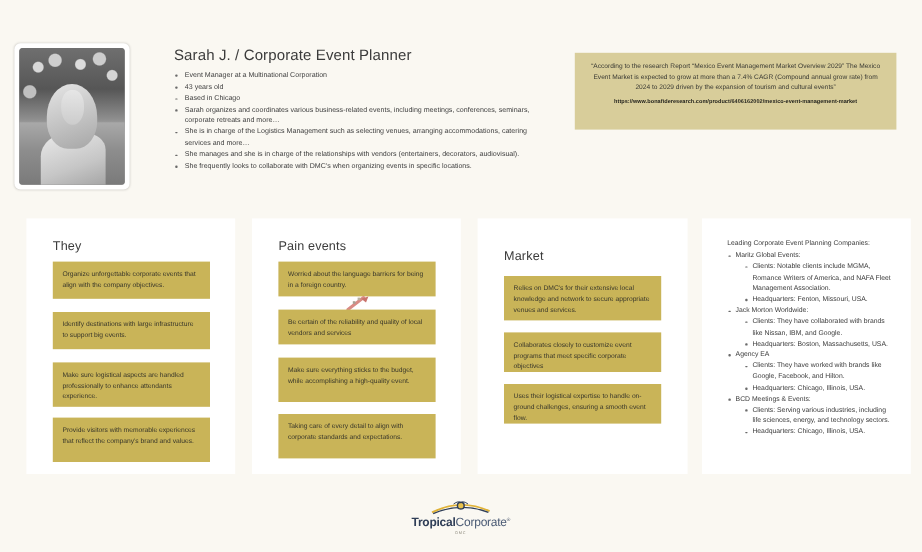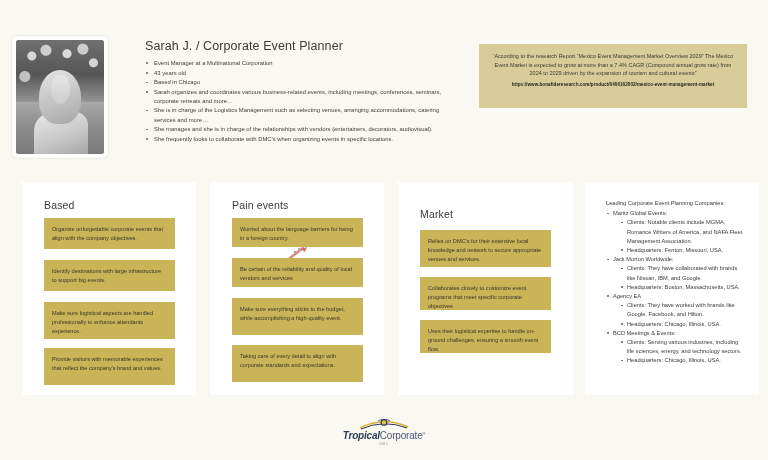--- a/index.html
+++ b/index.html
@@ -157,21 +157,21 @@
   .logo{
     position:absolute;left:50%;transform:translateX(-50%);
     top:417px;width:108px;height:32px;text-align:center;
   }
   .logo-mark{
     position:relative;width:100%;height:13px;
   }
   .logo-wordmark{
     font-size:10px;color:#2f3e57;letter-spacing:-.2px;white-space:nowrap;
   }
-  .logo-wordmark .w1{font-weight:bold;font-style:italic;}
+  .logo-wordmark .w1{font-weight:bold;}
   .logo-wordmark .w2{font-weight:normal;color:#4a5a74;}
   .logo-wordmark .tm{font-size:4px;vertical-align:super;}
   .logo-sub{
     font-size:3.2px;color:#8d8a7e;letter-spacing:.6px;margin-top:.5px;
   }
 </style>
 </head>
 <body>
 
 <div class="stage">
@@ -200,21 +200,21 @@
         <li>She frequently looks to collaborate with DMC's when organizing events in specific locations.</li>
       </ul>
   </div>
 
   <div class="quote-box">
     <div class="quote-text">“According to the research Report  “Mexico Event Management Market Overview 2029” The Mexico Event Market is expected to grow at more than a 7.4% CAGR (Compound annual grow rate) from 2024 to 2029 driven by the expansion of tourism and cultural events”</div>
     <div class="quote-link">https://www.bonafideresearch.com/product/6406162002/mexico-event-management-market</div>
   </div>
 
   <div class="panel" id="panel-goals">
-    <div class="panel-title">Based</div>
+    <div class="panel-title">They</div>
     <div class="card" id="goal-card-0">
       <div class="card-text">Organize unforgettable corporate events that align with the company objectives.</div>
     </div>
     <div class="card" id="goal-card-1">
       <div class="card-text">Identify destinations with large infrastructure to support big events.</div>
     </div>
     <div class="card" id="goal-card-2">
       <div class="card-text">Make sure logistical aspects are handled professionally to enhance attendants experience.</div>
     </div>
     <div class="card" id="goal-card-3">

